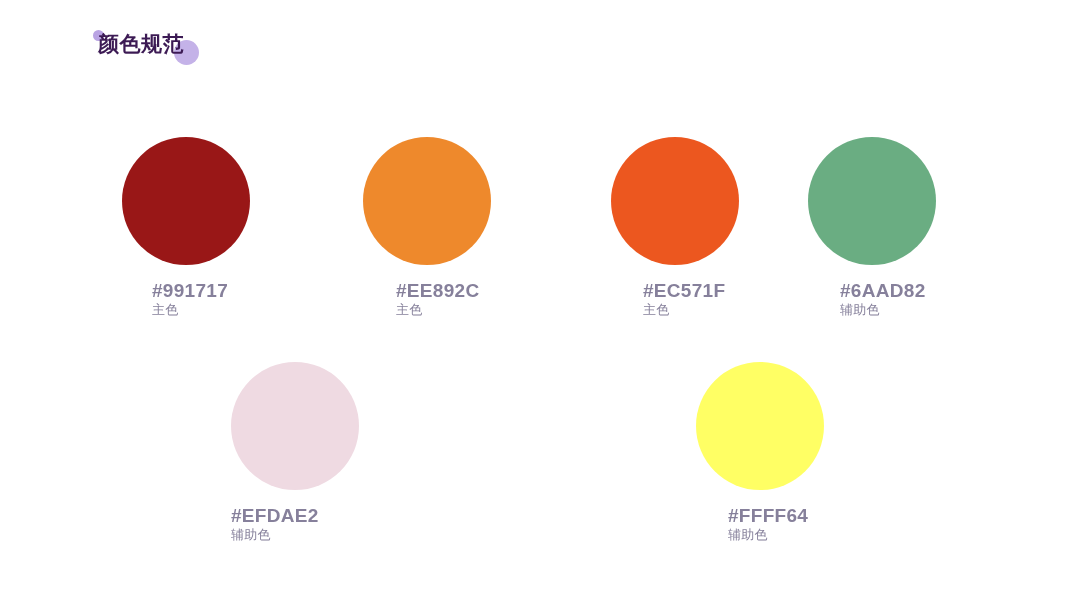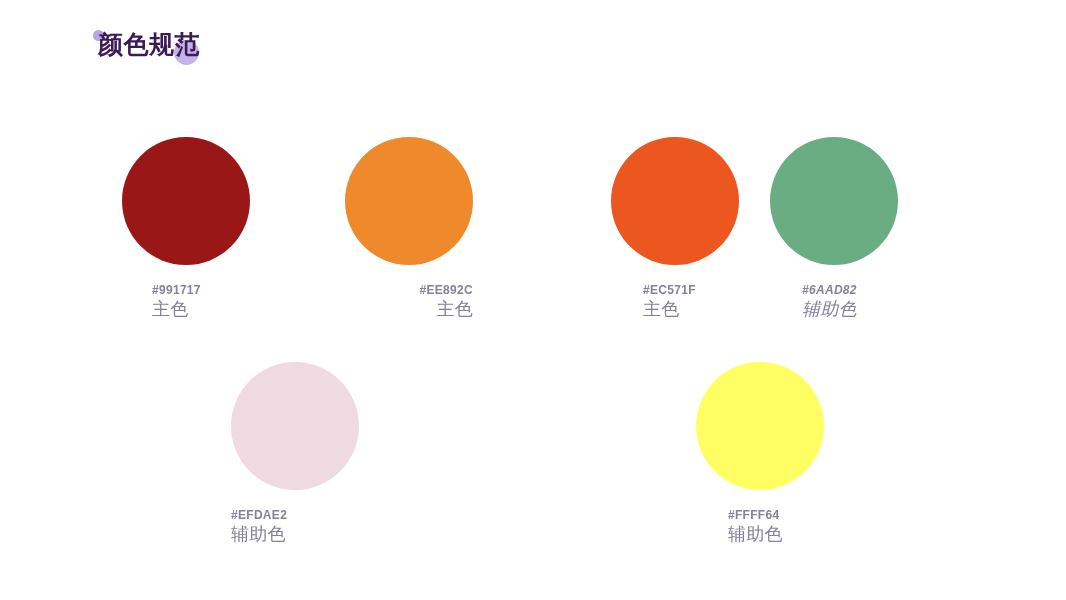--- a/index.html
+++ b/index.html
@@ -38,48 +38,48 @@
     top: 14px;
     width: 25px;
     height: 25px;
     border-radius: 50%;
     background: #C4B2E8;
   }
   .title-text {
     position: absolute;
     left: 10px;
     top: 5px;
-    font-size: 25px;
+    font-size: 21px;
     font-weight: bold;
     color: #3C1A54;
     letter-spacing: 0.5px;
     white-space: nowrap;
     line-height: 26px;
   }
 
   
   .swatch {
     position: absolute;
   }
   .swatch-circle {
     border-radius: 50%;
   }
   .swatch-labels {
     margin-top: 16px;
   }
   .swatch-hex {
-    font-size: 12px;
+    font-size: 19px;
     font-weight: bold;
     color: #86809B;
     line-height: 19px;
     letter-spacing: 0.3px;
     white-space: nowrap;
   }
   .swatch-role {
-    font-size: 18px;
+    font-size: 13px;
     color: #86809B;
     line-height: 19px;
     letter-spacing: 0.3px;
     white-space: nowrap;
   }
 </style>
 </head>
 <body style="background: rgb(255, 255, 255);">
 
 <div class="title-block">
@@ -89,35 +89,35 @@
 </div>
 
 <div id="swatch-container">
     <div class="swatch" style="left: 122px; top: 137px;">
       <div class="swatch-circle" style="width: 128px; height: 128px; background: rgb(153, 23, 23);"></div>
       <div class="swatch-labels" style="margin-left: 30px;">
         <div class="swatch-hex">#991717</div>
         <div class="swatch-role">主色</div>
       </div>
     </div>
-    <div class="swatch" style="left: 345px; top: 137px; text-align: right;">
+    <div class="swatch" style="left: 363px; top: 137px;">
       <div class="swatch-circle" style="width: 128px; height: 128px; background: rgb(238, 137, 44);"></div>
       <div class="swatch-labels" style="margin-left: 33px;">
         <div class="swatch-hex">#EE892C</div>
         <div class="swatch-role">主色</div>
       </div>
     </div>
     <div class="swatch" style="left: 611px; top: 137px;">
       <div class="swatch-circle" style="width: 128px; height: 128px; background: rgb(236, 87, 31);"></div>
       <div class="swatch-labels" style="margin-left: 32px;">
         <div class="swatch-hex">#EC571F</div>
         <div class="swatch-role">主色</div>
       </div>
     </div>
-    <div class="swatch" style="left: 770px; top: 137px; font-style: italic;">
+    <div class="swatch" style="left: 808px; top: 137px;">
       <div class="swatch-circle" style="width: 128px; height: 128px; background: rgb(106, 173, 130);"></div>
       <div class="swatch-labels" style="margin-left: 32px;">
         <div class="swatch-hex">#6AAD82</div>
         <div class="swatch-role">辅助色</div>
       </div>
     </div>
     <div class="swatch" style="left: 231px; top: 362px;">
       <div class="swatch-circle" style="width: 128px; height: 128px; background: rgb(239, 218, 226);"></div>
       <div class="swatch-labels" style="">
         <div class="swatch-hex">#EFDAE2</div>

